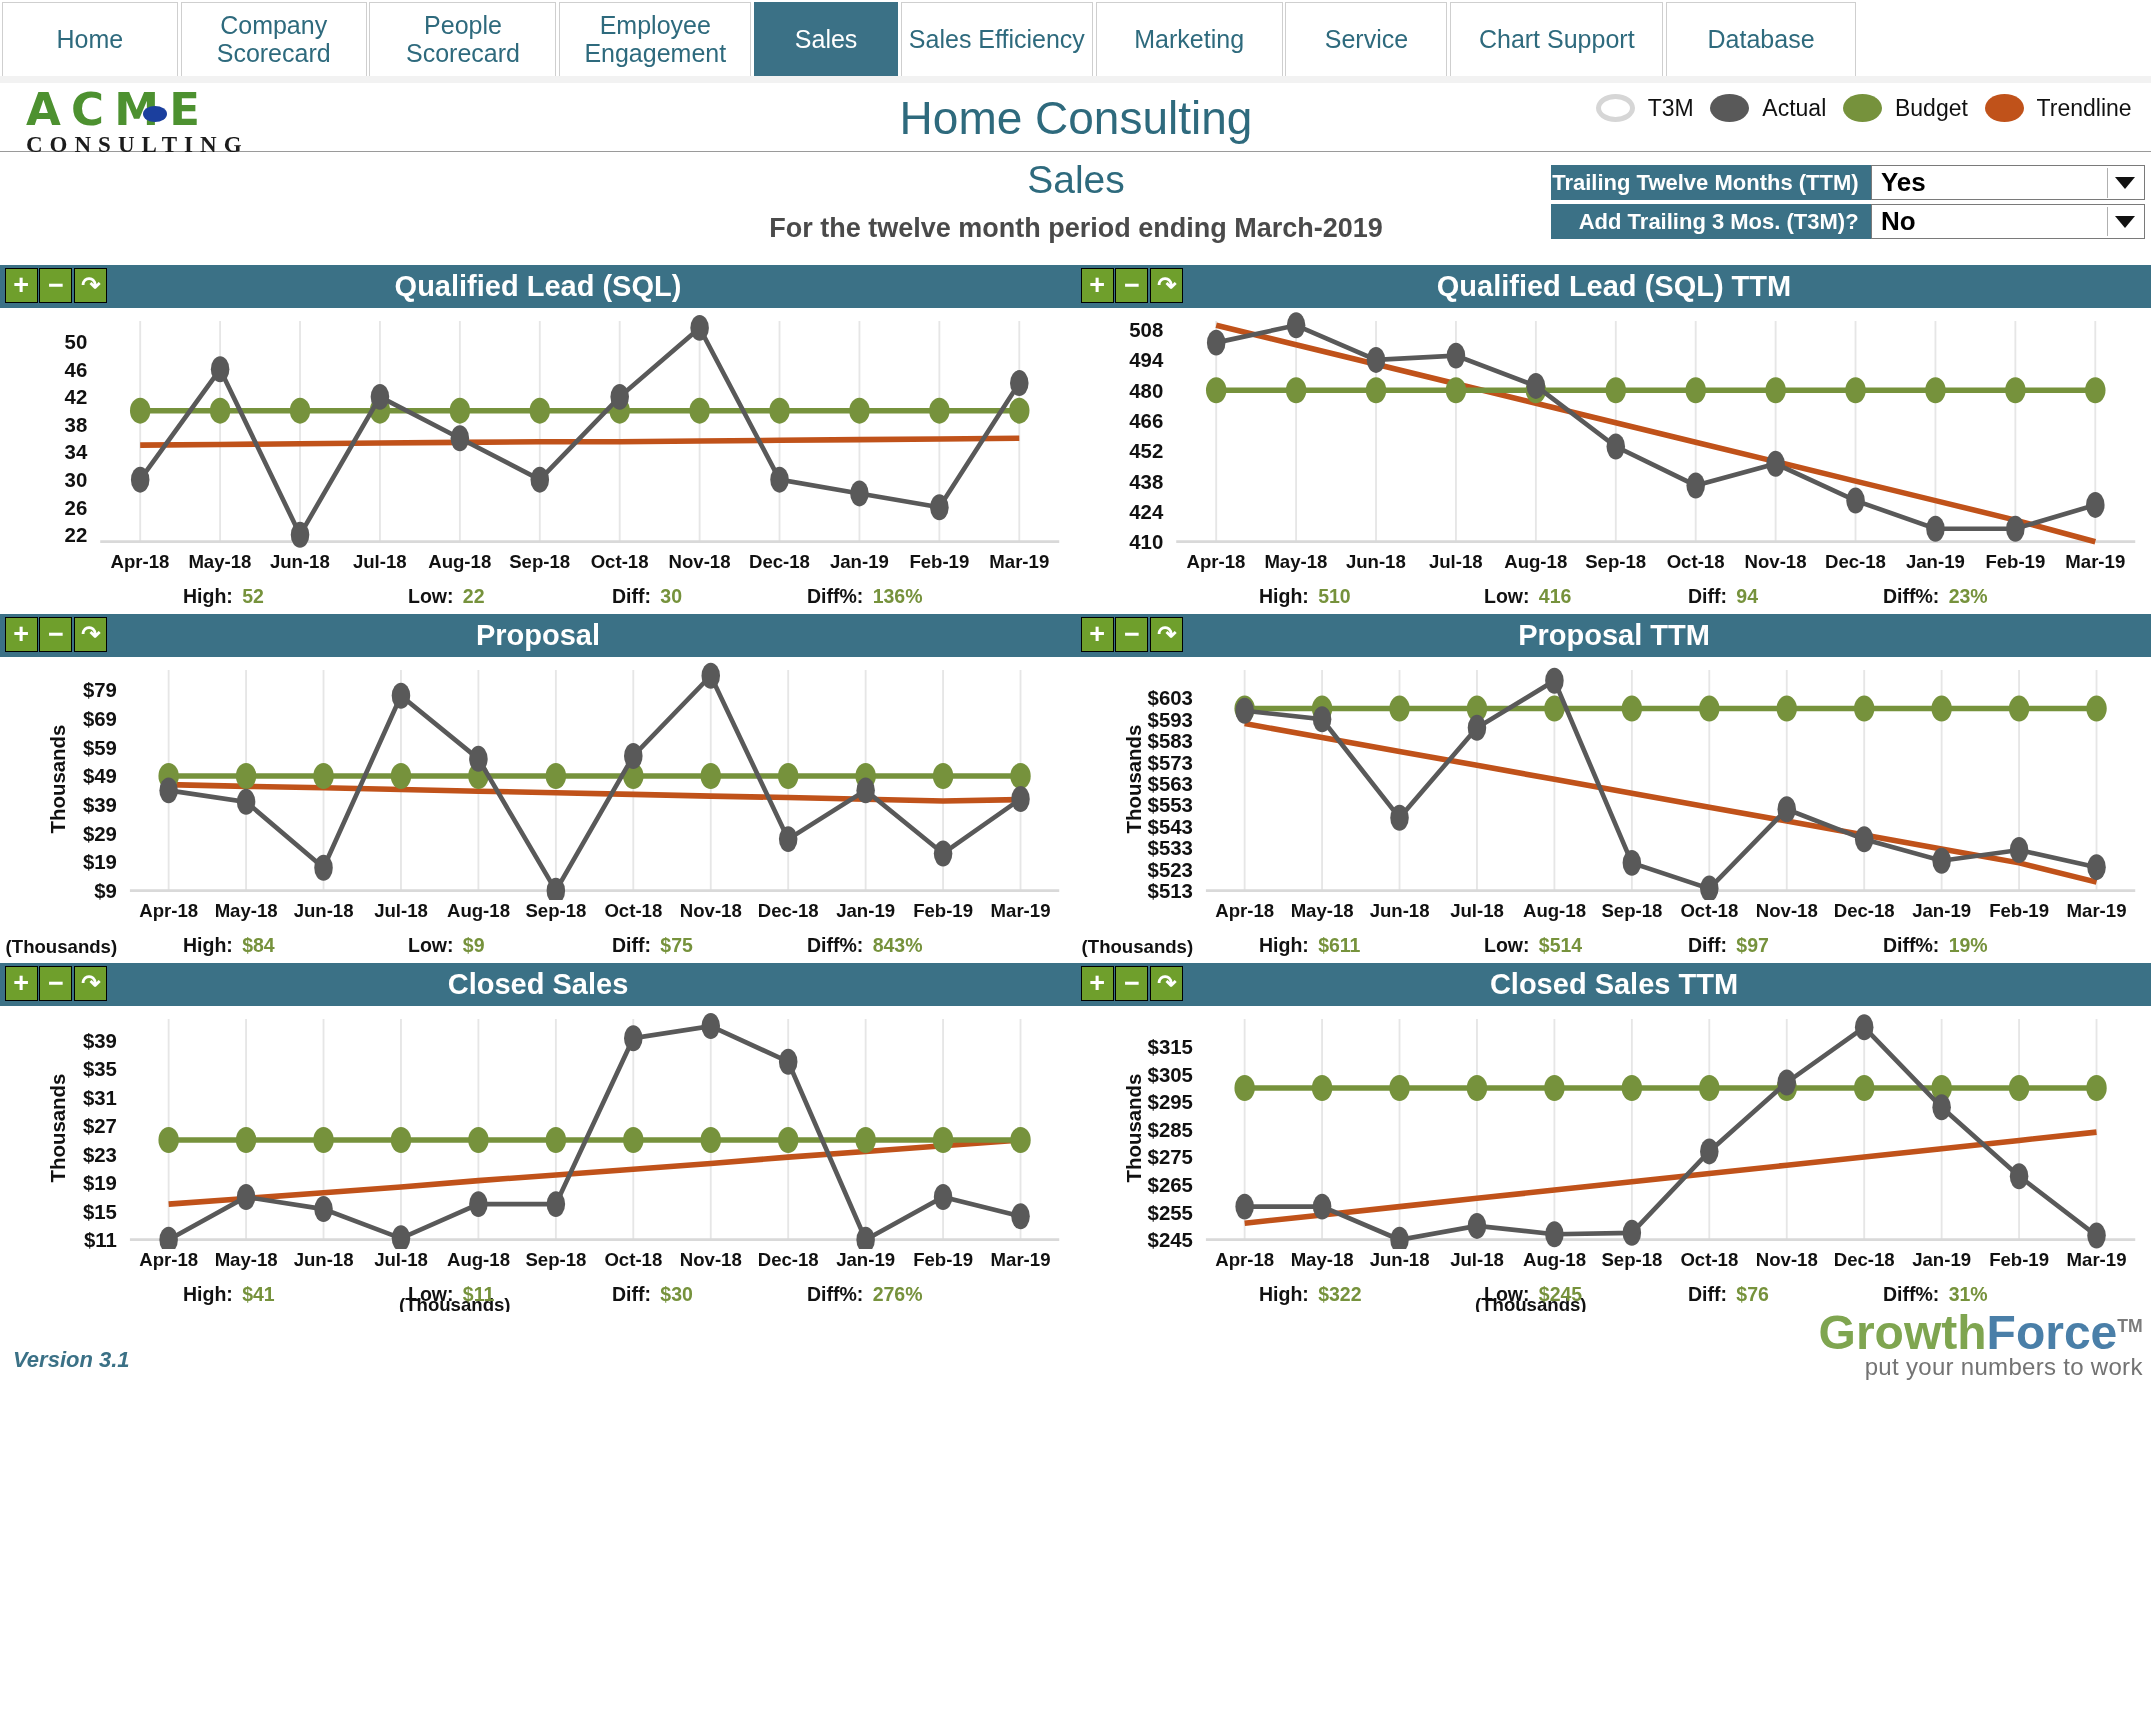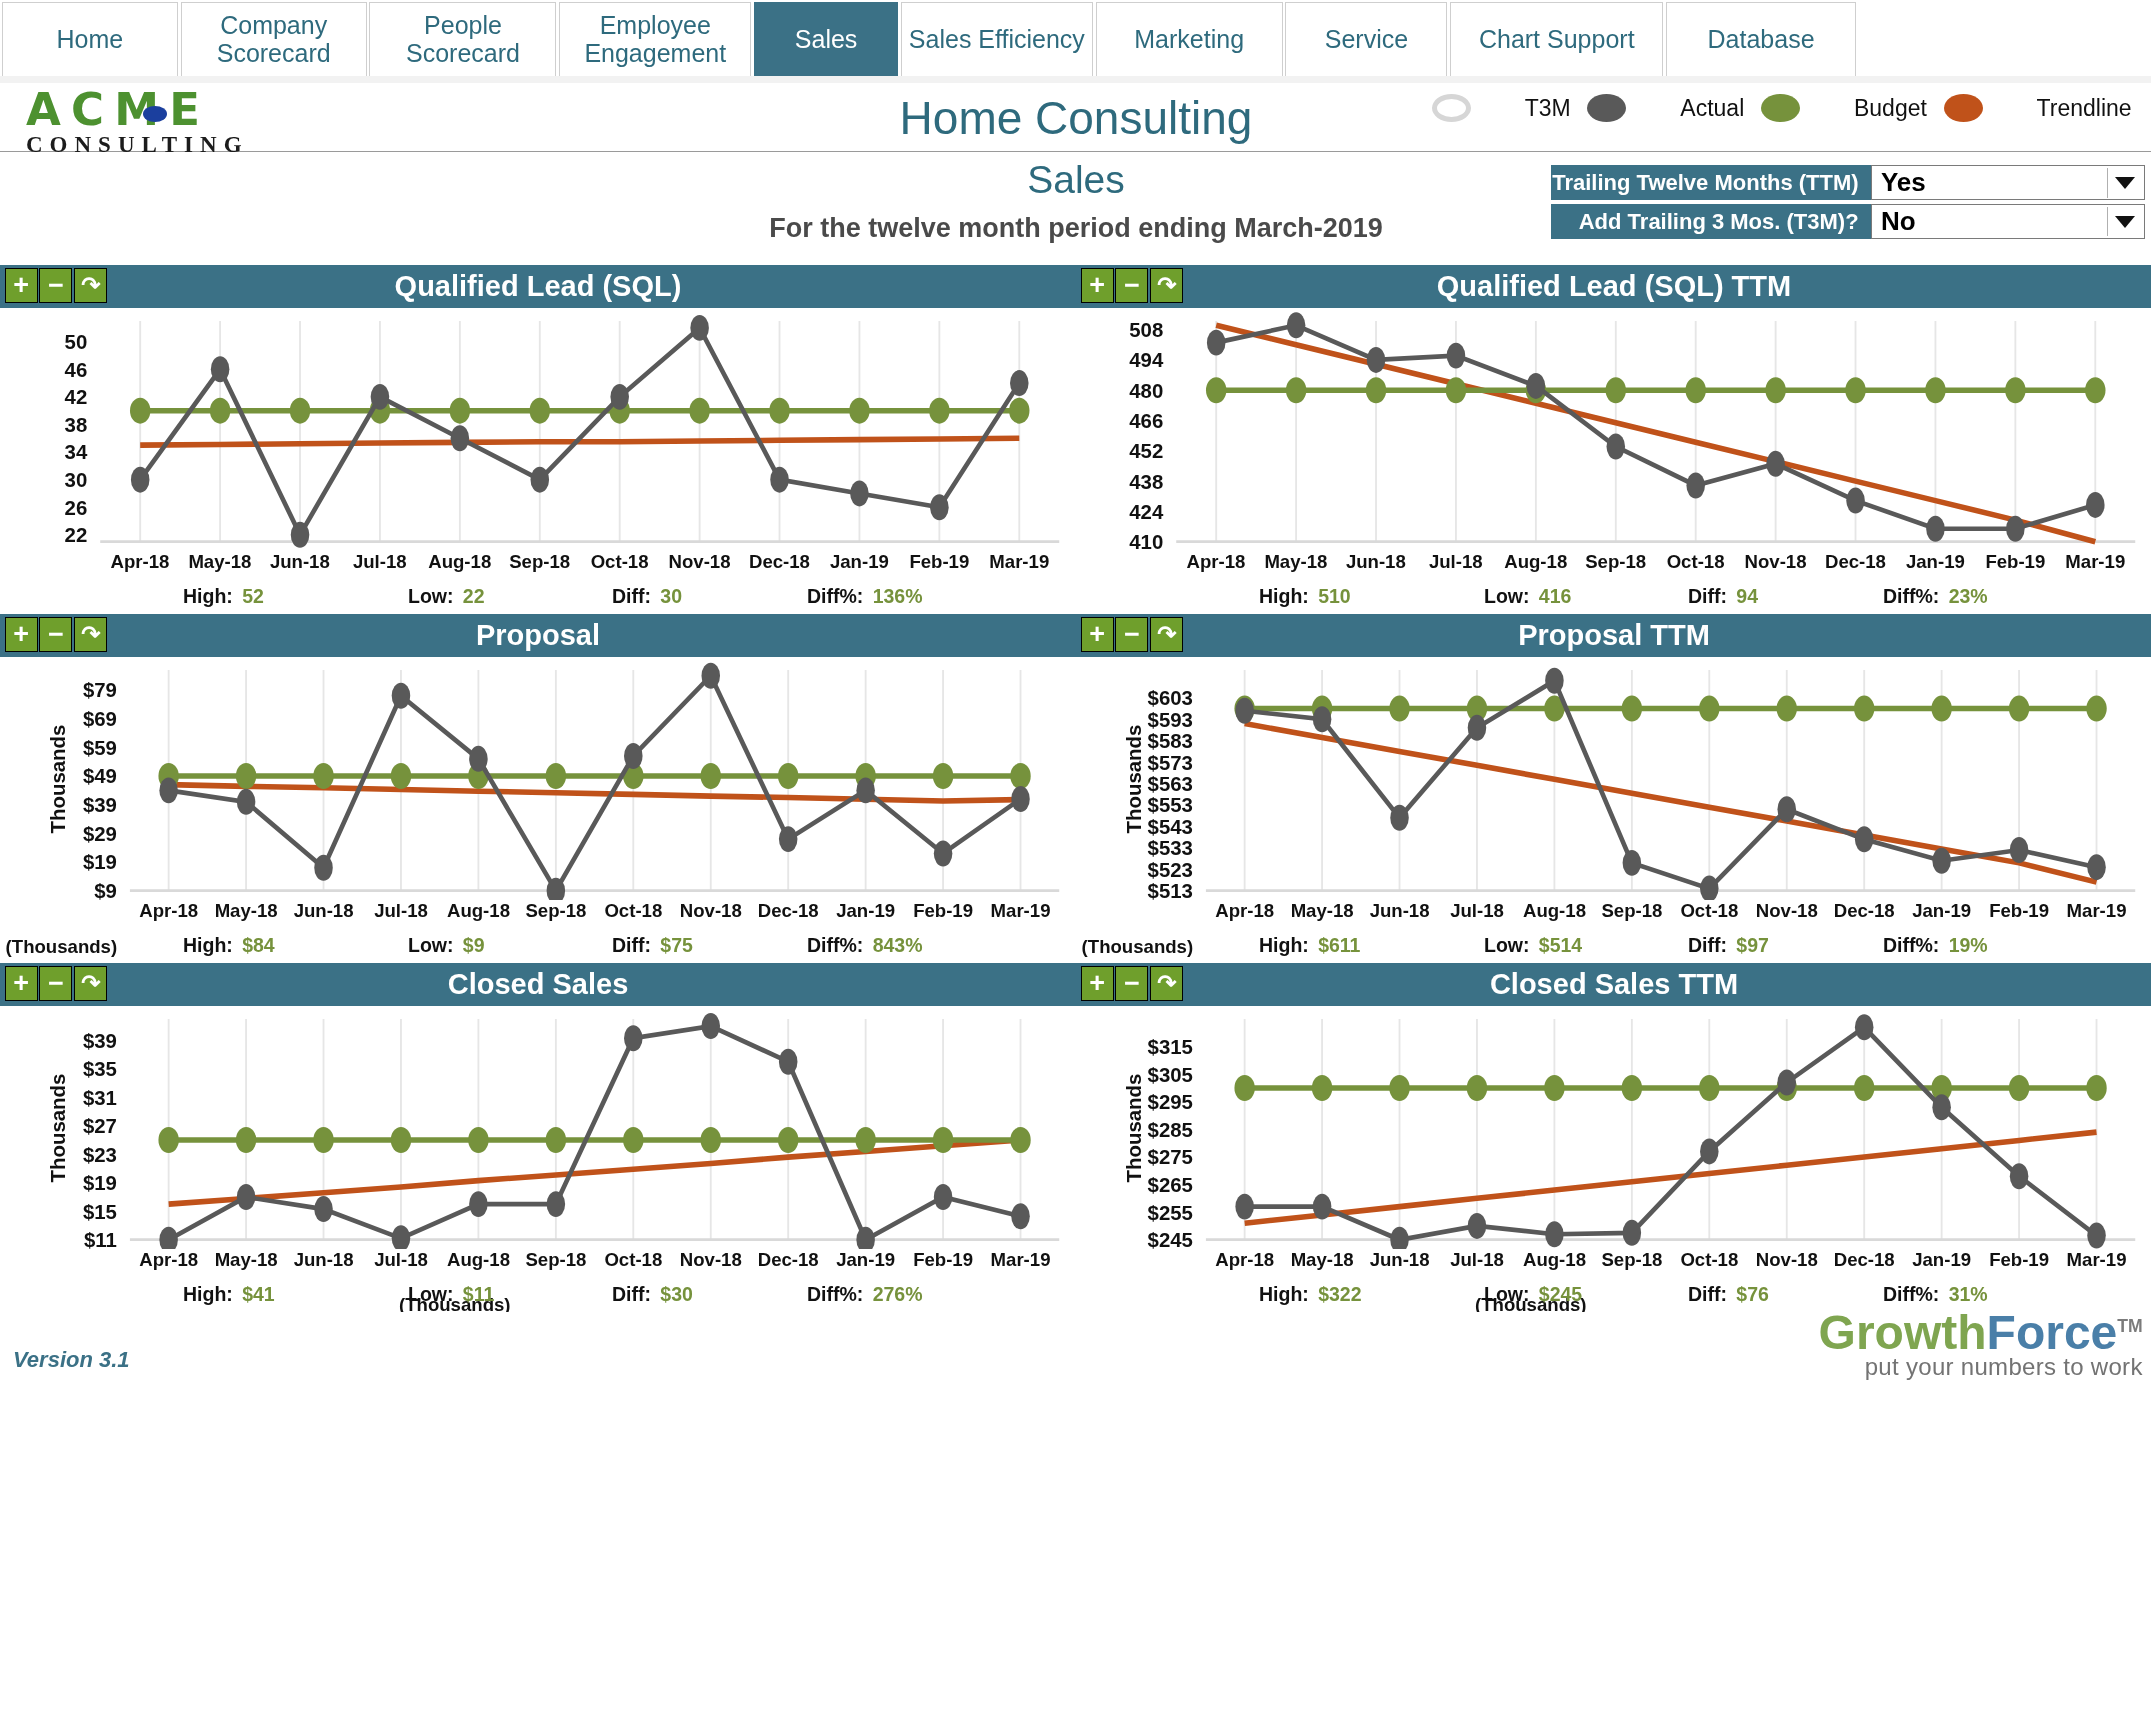--- a/index.html
+++ b/index.html
@@ -82,21 +82,21 @@
     font-size: 46px;
     color: #2e6a7d;
     font-weight: normal;
   }
   .legend {
     position: absolute;
     right: 20.4px; top: 11px;
     display: flex; align-items: center;
     gap: 0px;
   }
-  .legend-item { display: flex; align-items: center; margin-left: 16.7px; gap: 41px; }
+  .legend-item { display: flex; align-items: center; margin-left: 16.7px; }
   .legend-dot {
     width: 39px; height: 28px; border-radius: 50%;
     margin-right: 13px;
   }
   .legend-dot.t3m { background: #ffffff; border: 5.6px solid #d6d6d6; width: 39px; height: 28px; }
   .legend-dot.actual { background: #595959; }
   .legend-dot.budget { background: #76923c; }
   .legend-dot.trend  { background: #c0521a; }
   .legend-label { font-size: 23px; color: #111; }
 

